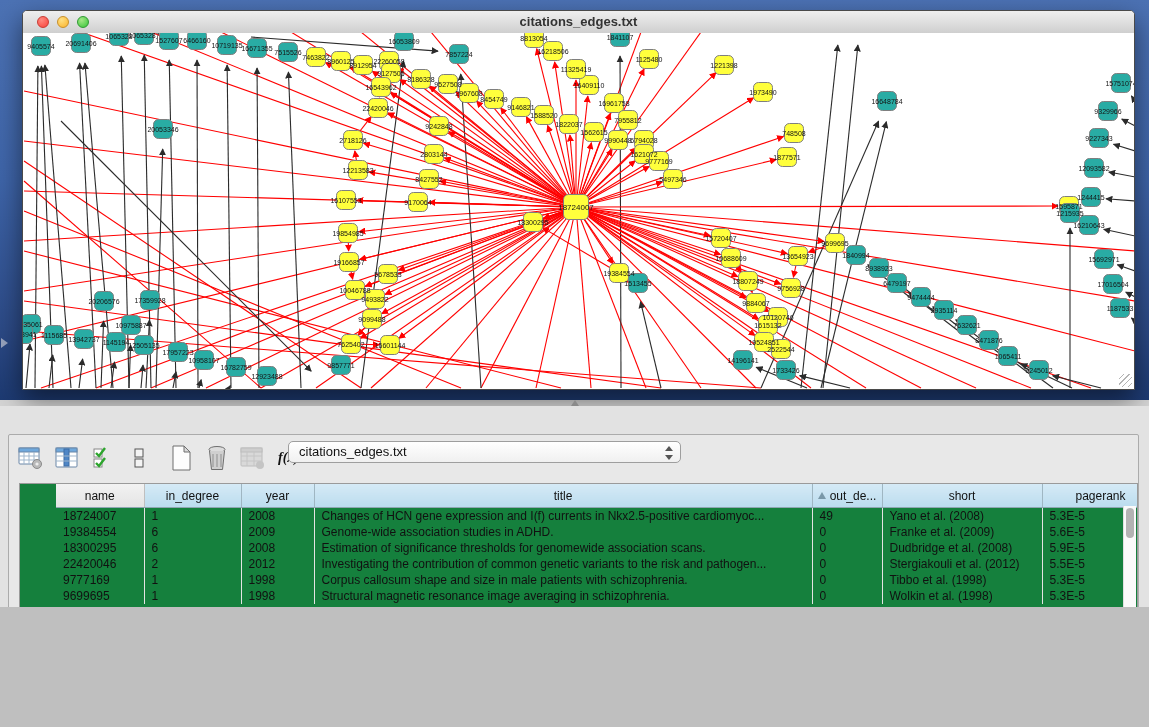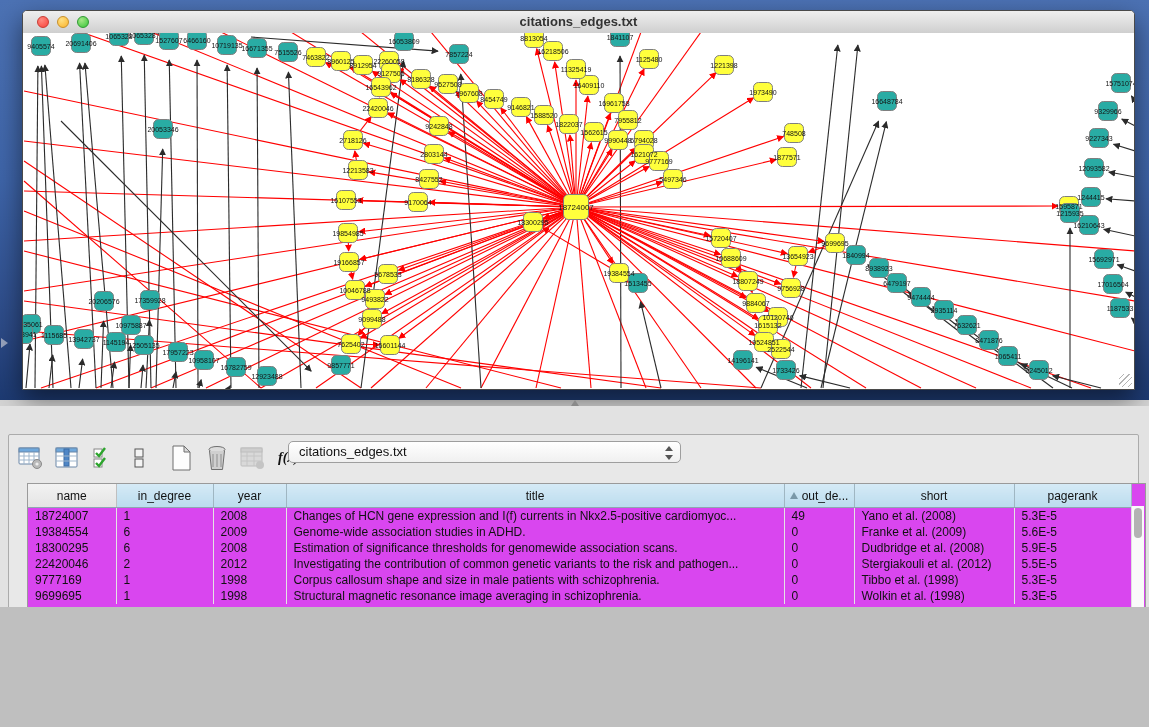--- a/index.html
+++ b/index.html
@@ -44,22 +44,22 @@
   .toolbar{position:absolute;left:8px;top:5px;height:36px;display:flex;align-items:center;gap:9px;}
   .tbtn{width:27px;height:27px;display:flex;align-items:center;justify-content:center;}
   .fx{font-family:"Liberation Serif",serif;font-style:italic;font-weight:bold;font-size:14px;color:#111;}
   .combo{position:absolute;left:279px;top:6px;width:393px;height:22px;box-sizing:border-box;
     background:linear-gradient(#FFFFFF,#F0F0F0);border:1px solid #9E9E9E;border-radius:5px;
     font-size:13px;color:#111;line-height:20px;padding-left:10px;}
   .combo .steppers{position:absolute;right:7px;top:4px;width:9px;height:14px;}
   .combo .up{position:absolute;top:0;left:1px;width:0;height:0;border-left:4px solid transparent;border-right:4px solid transparent;border-bottom:5px solid #555;}
   .combo .dn{position:absolute;bottom:0;left:1px;width:0;height:0;border-left:4px solid transparent;border-right:4px solid transparent;border-top:5px solid #555;}
 
-  .table-wrap{position:absolute;left:18px;top:48px;width:1119px;height:190px;
-    background:#d946ef;border:1px solid #9A9A9A;box-sizing:border-box;overflow:hidden;}
+  .table-wrap{position:absolute;left:10px;top:48px;width:1119px;height:190px;
+    background:#15803d;border:1px solid #9A9A9A;box-sizing:border-box;overflow:hidden;padding-left:36px;}
   table.grid{border-collapse:collapse;table-layout:fixed;width:1103px;font-size:12px;color:#111;}
   table.grid th{height:21px;font-weight:normal;text-align:center;
     background:linear-gradient(#D5EAF6,#BBDCEE);border-right:1px solid #9FB6C2;border-bottom:1px solid #8FA6B2;
     overflow:hidden;white-space:nowrap;}
   table.grid th.keycol{background:linear-gradient(#F2F2F2,#E4E4E4);border-right:1px solid #BFBFBF;}
   table.grid td{height:16px;line-height:16px;padding:0 0 0 7px;border-right:1px solid #E4E4E4;
     overflow:hidden;white-space:nowrap;}
   .sort-tri{display:inline-block;width:0;height:0;border-left:4px solid transparent;border-right:4px solid transparent;
     border-bottom:7px solid #7A98A8;margin-right:4px;vertical-align:1px;}
   .vscroll{position:absolute;right:1px;top:22px;width:12px;height:166px;background:#FAFAFA;border-left:1px solid #E0E0E0;}

